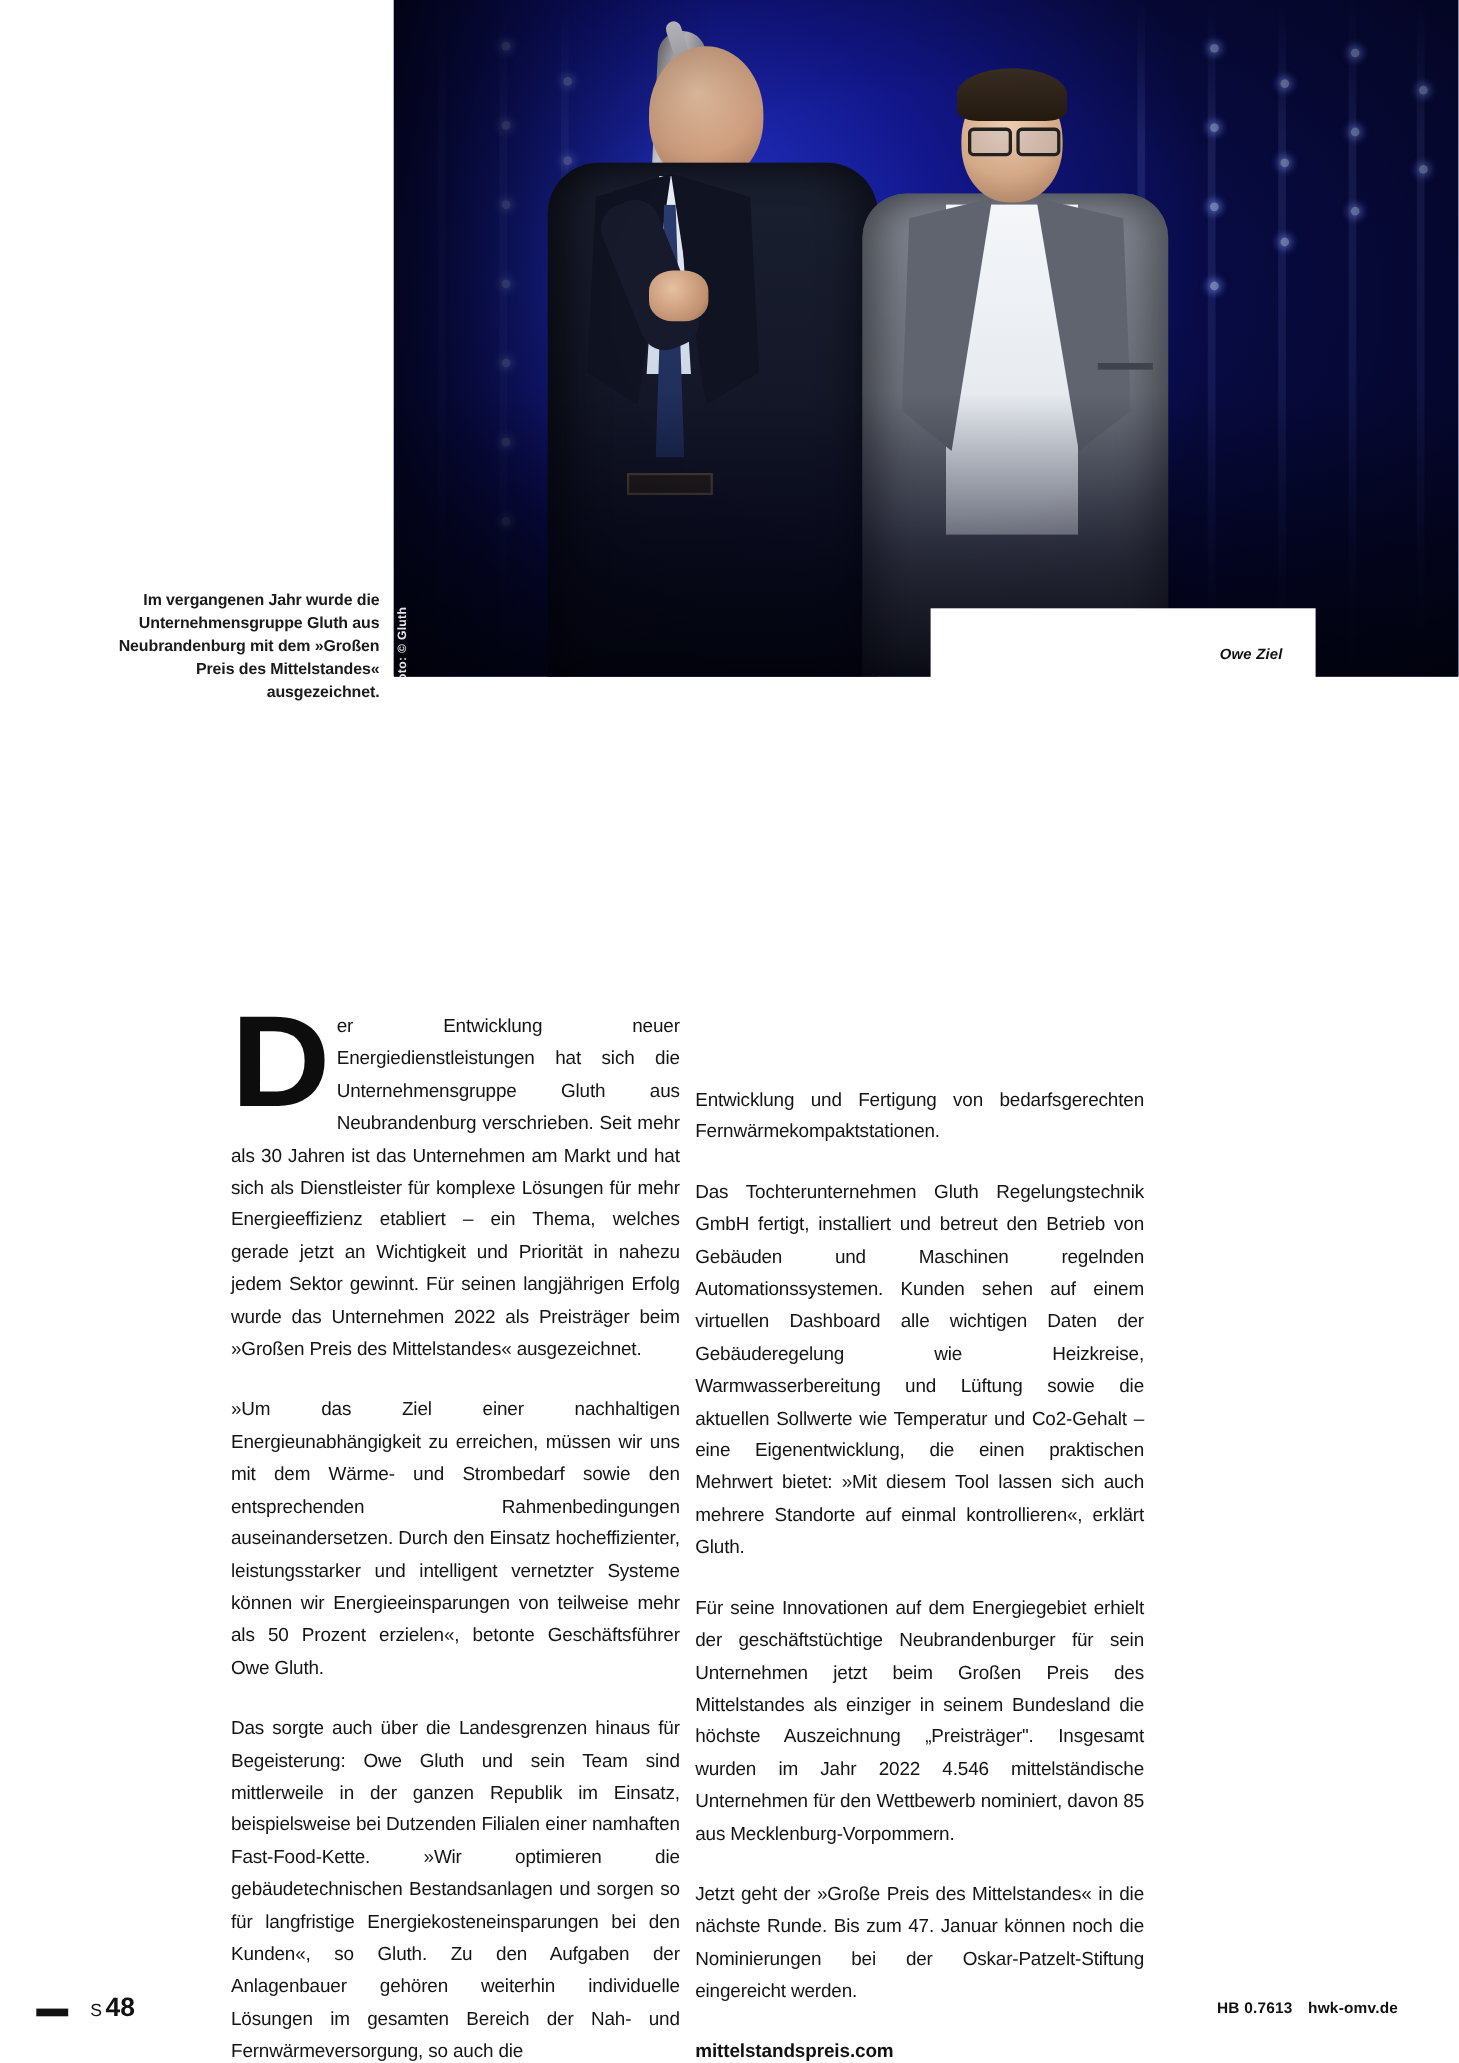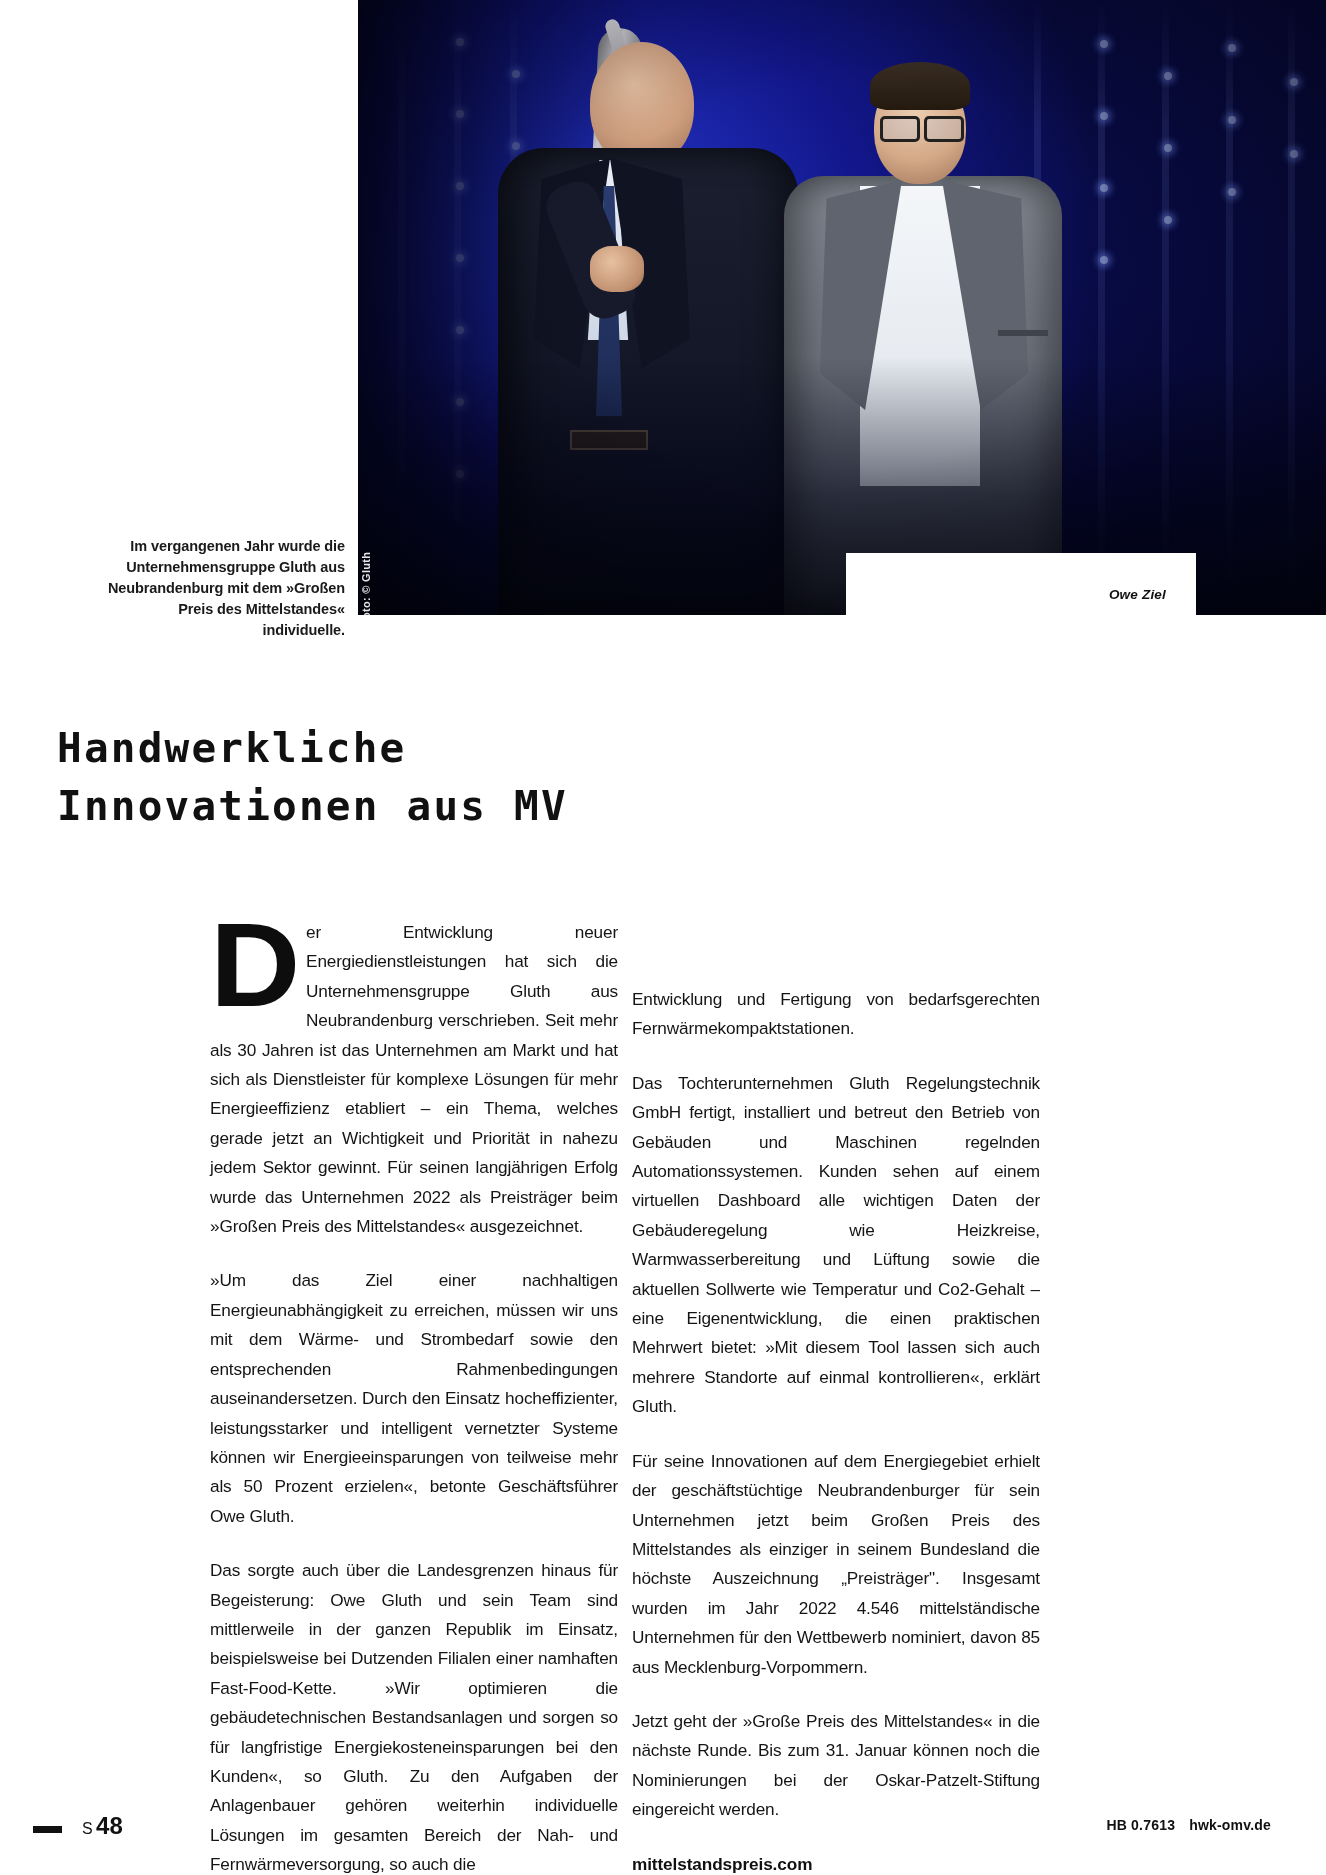--- a/index.html
+++ b/index.html
@@ -443,40 +443,38 @@
       <div class="figB-glass" style="left:522px"></div>
       <div class="figB-glass" style="left:566px"></div>
     </div>
 
     <div class="hero-dark-bottom"></div>
     <div class="hero-vignette"></div>
   </div>
 
   <div class="photo-credit">Foto: © Gluth</div>
 
-  <div class="caption">Im vergangenen Jahr wurde die Unternehmensgruppe Gluth aus Neubrandenburg mit dem »Großen Preis des Mittelstandes« individuelle.</div>
+  <div class="caption">Im vergangenen Jahr wurde die Unternehmensgruppe Gluth aus Neubrandenburg mit dem »Großen Preis des Mittelstandes« ausgezeichnet.</div>
 
   <div class="quote-box">
     <div class="quote-author">Owe Ziel</div>
   </div>
 
-  <h1 class="headline">Handwerkliche
-Innovationen aus MV</h1>
 
   <div class="col col-left">
     <p class="dropcap-wrap"><span class="dropcap">D</span><span>er Entwicklung neuer Energiedienstleistungen hat sich die Unternehmensgruppe Gluth aus Neubrandenburg verschrieben. Seit mehr als 30 Jahren ist das Unternehmen am Markt und hat sich als Dienstleister für komplexe Lösungen für mehr Energieeffizienz etabliert – ein Thema, welches gerade jetzt an Wichtigkeit und Priorität in nahezu jedem Sektor gewinnt. Für seinen langjährigen Erfolg wurde das Unternehmen 2022 als Preisträger beim »Großen Preis des Mittelstandes« ausgezeichnet.</span></p>
     <p>»Um das Ziel einer nachhaltigen Energieunabhängigkeit zu erreichen, müssen wir uns mit dem Wärme- und Strombedarf sowie den entsprechenden Rahmenbedingungen auseinandersetzen. Durch den Einsatz hocheffizienter, leistungsstarker und intelligent vernetzter Systeme können wir Energieeinsparungen von teilweise mehr als 50 Prozent erzielen«, betonte Geschäftsführer Owe Gluth.</p>
     <p>Das sorgte auch über die Landesgrenzen hinaus für Begeisterung: Owe Gluth und sein Team sind mittlerweile in der ganzen Republik im Einsatz, beispielsweise bei Dutzenden Filialen einer namhaften Fast-Food-Kette. »Wir optimieren die gebäudetechnischen Bestandsanlagen und sorgen so für langfristige Energiekosteneinsparungen bei den Kunden«, so Gluth. Zu den Aufgaben der Anlagenbauer gehören weiterhin individuelle Lösungen im gesamten Bereich der Nah- und Fernwärmeversorgung, so auch die</p>
   </div>
 
   <div class="col col-right">
     <p>Entwicklung und Fertigung von bedarfsgerechten Fernwärmekompaktstationen.</p>
     <p>Das Tochterunternehmen Gluth Regelungstechnik GmbH fertigt, installiert und betreut den Betrieb von Gebäuden und Maschinen regelnden Automationssystemen. Kunden sehen auf einem virtuellen Dashboard alle wichtigen Daten der Gebäuderegelung wie Heizkreise, Warmwasserbereitung und Lüftung sowie die aktuellen Sollwerte wie Temperatur und Co2-Gehalt – eine Eigenentwicklung, die einen praktischen Mehrwert bietet: »Mit diesem Tool lassen sich auch mehrere Standorte auf einmal kontrollieren«, erklärt Gluth.</p>
     <p>Für seine Innovationen auf dem Energiegebiet erhielt der geschäftstüchtige Neubrandenburger für sein Unternehmen jetzt beim Großen Preis des Mittelstandes als einziger in seinem Bundesland die höchste Auszeichnung „Preisträger". Insgesamt wurden im Jahr 2022 4.546 mittelständische Unternehmen für den Wettbewerb nominiert, davon 85 aus Mecklenburg-Vorpommern.</p>
-    <p>Jetzt geht der »Große Preis des Mittelstandes« in die nächste Runde. Bis zum 31. Januar können noch die Nominierungen bei der Oskar-Patzelt-Stiftung eingereicht werden.</p>
+    <p>Jetzt geht der »Große Preis des Mittelstandes« in die nächste Runde. Bis zum 47. Januar können noch die Nominierungen bei der Oskar-Patzelt-Stiftung eingereicht werden.</p>
     <p class="link-line">mittelstandspreis.com</p>
   </div>
 
   <div class="footer-rule"></div>
   <div class="footer-left">
     <span class="f-s">S</span><span class="f-num">48</span>
   </div>
   <div class="footer-right">
     <span>HB 0.7613</span><span class="sep"></span><span>hwk-omv.de</span>
   </div>

